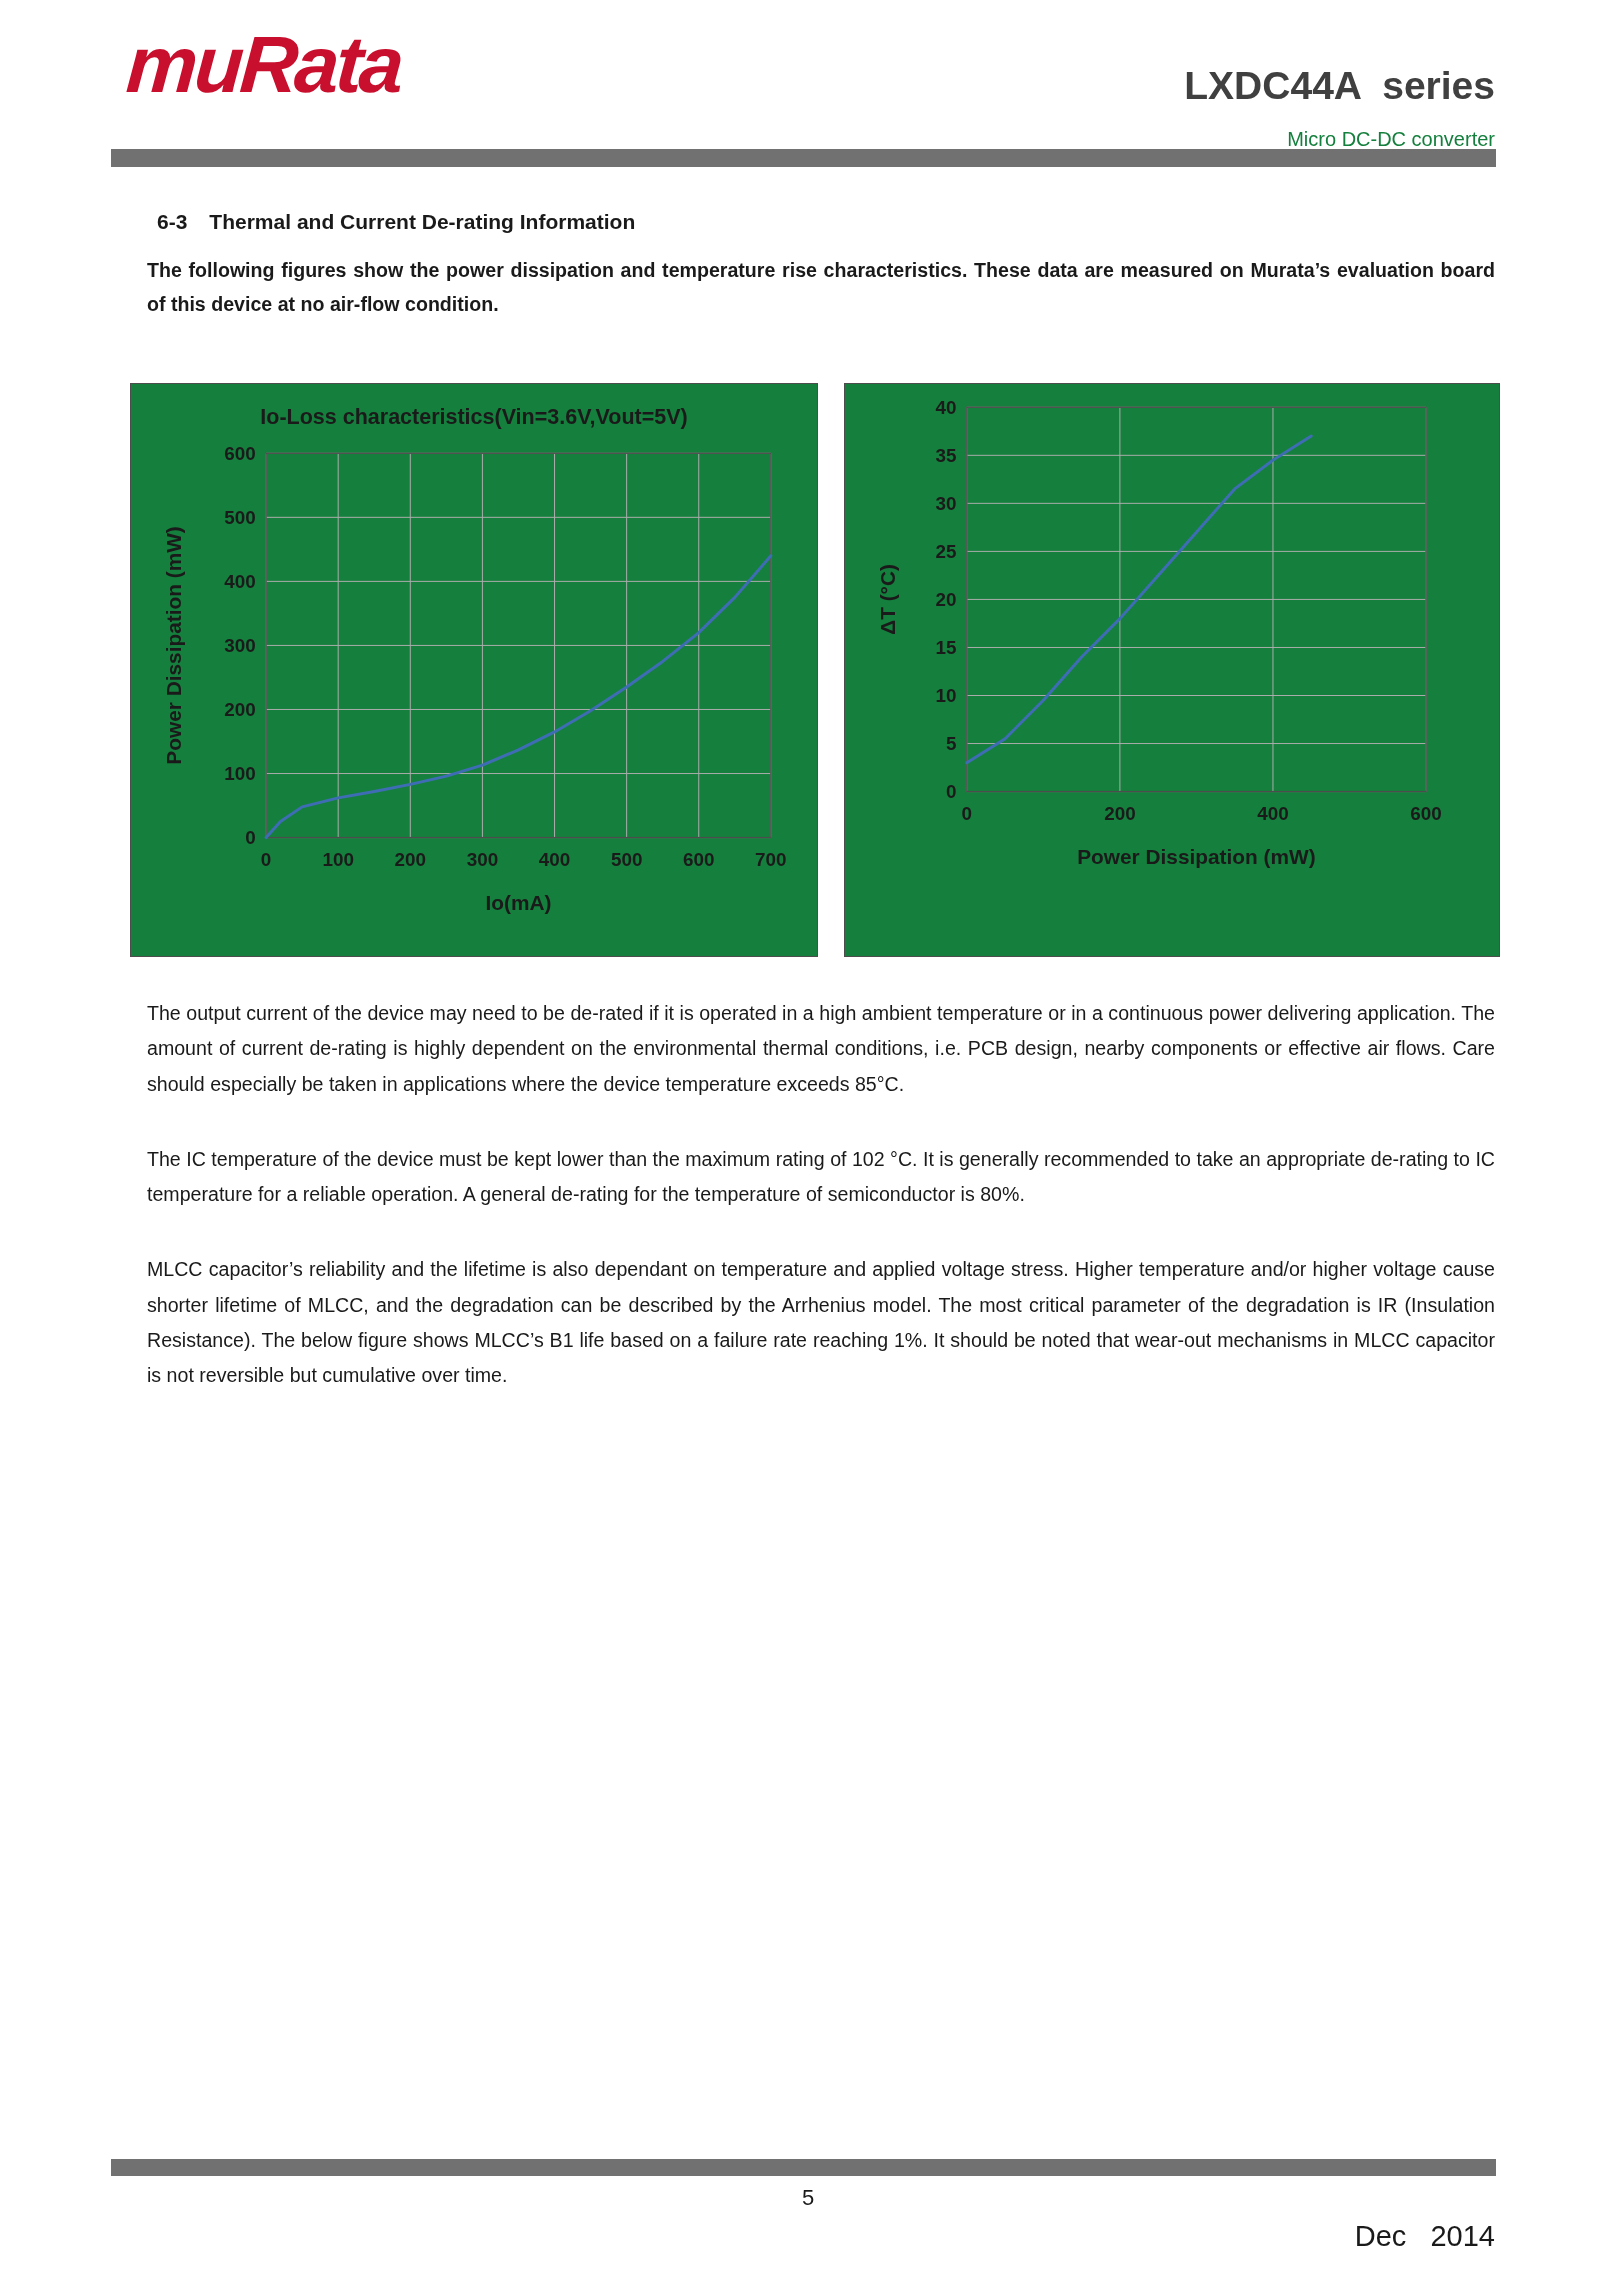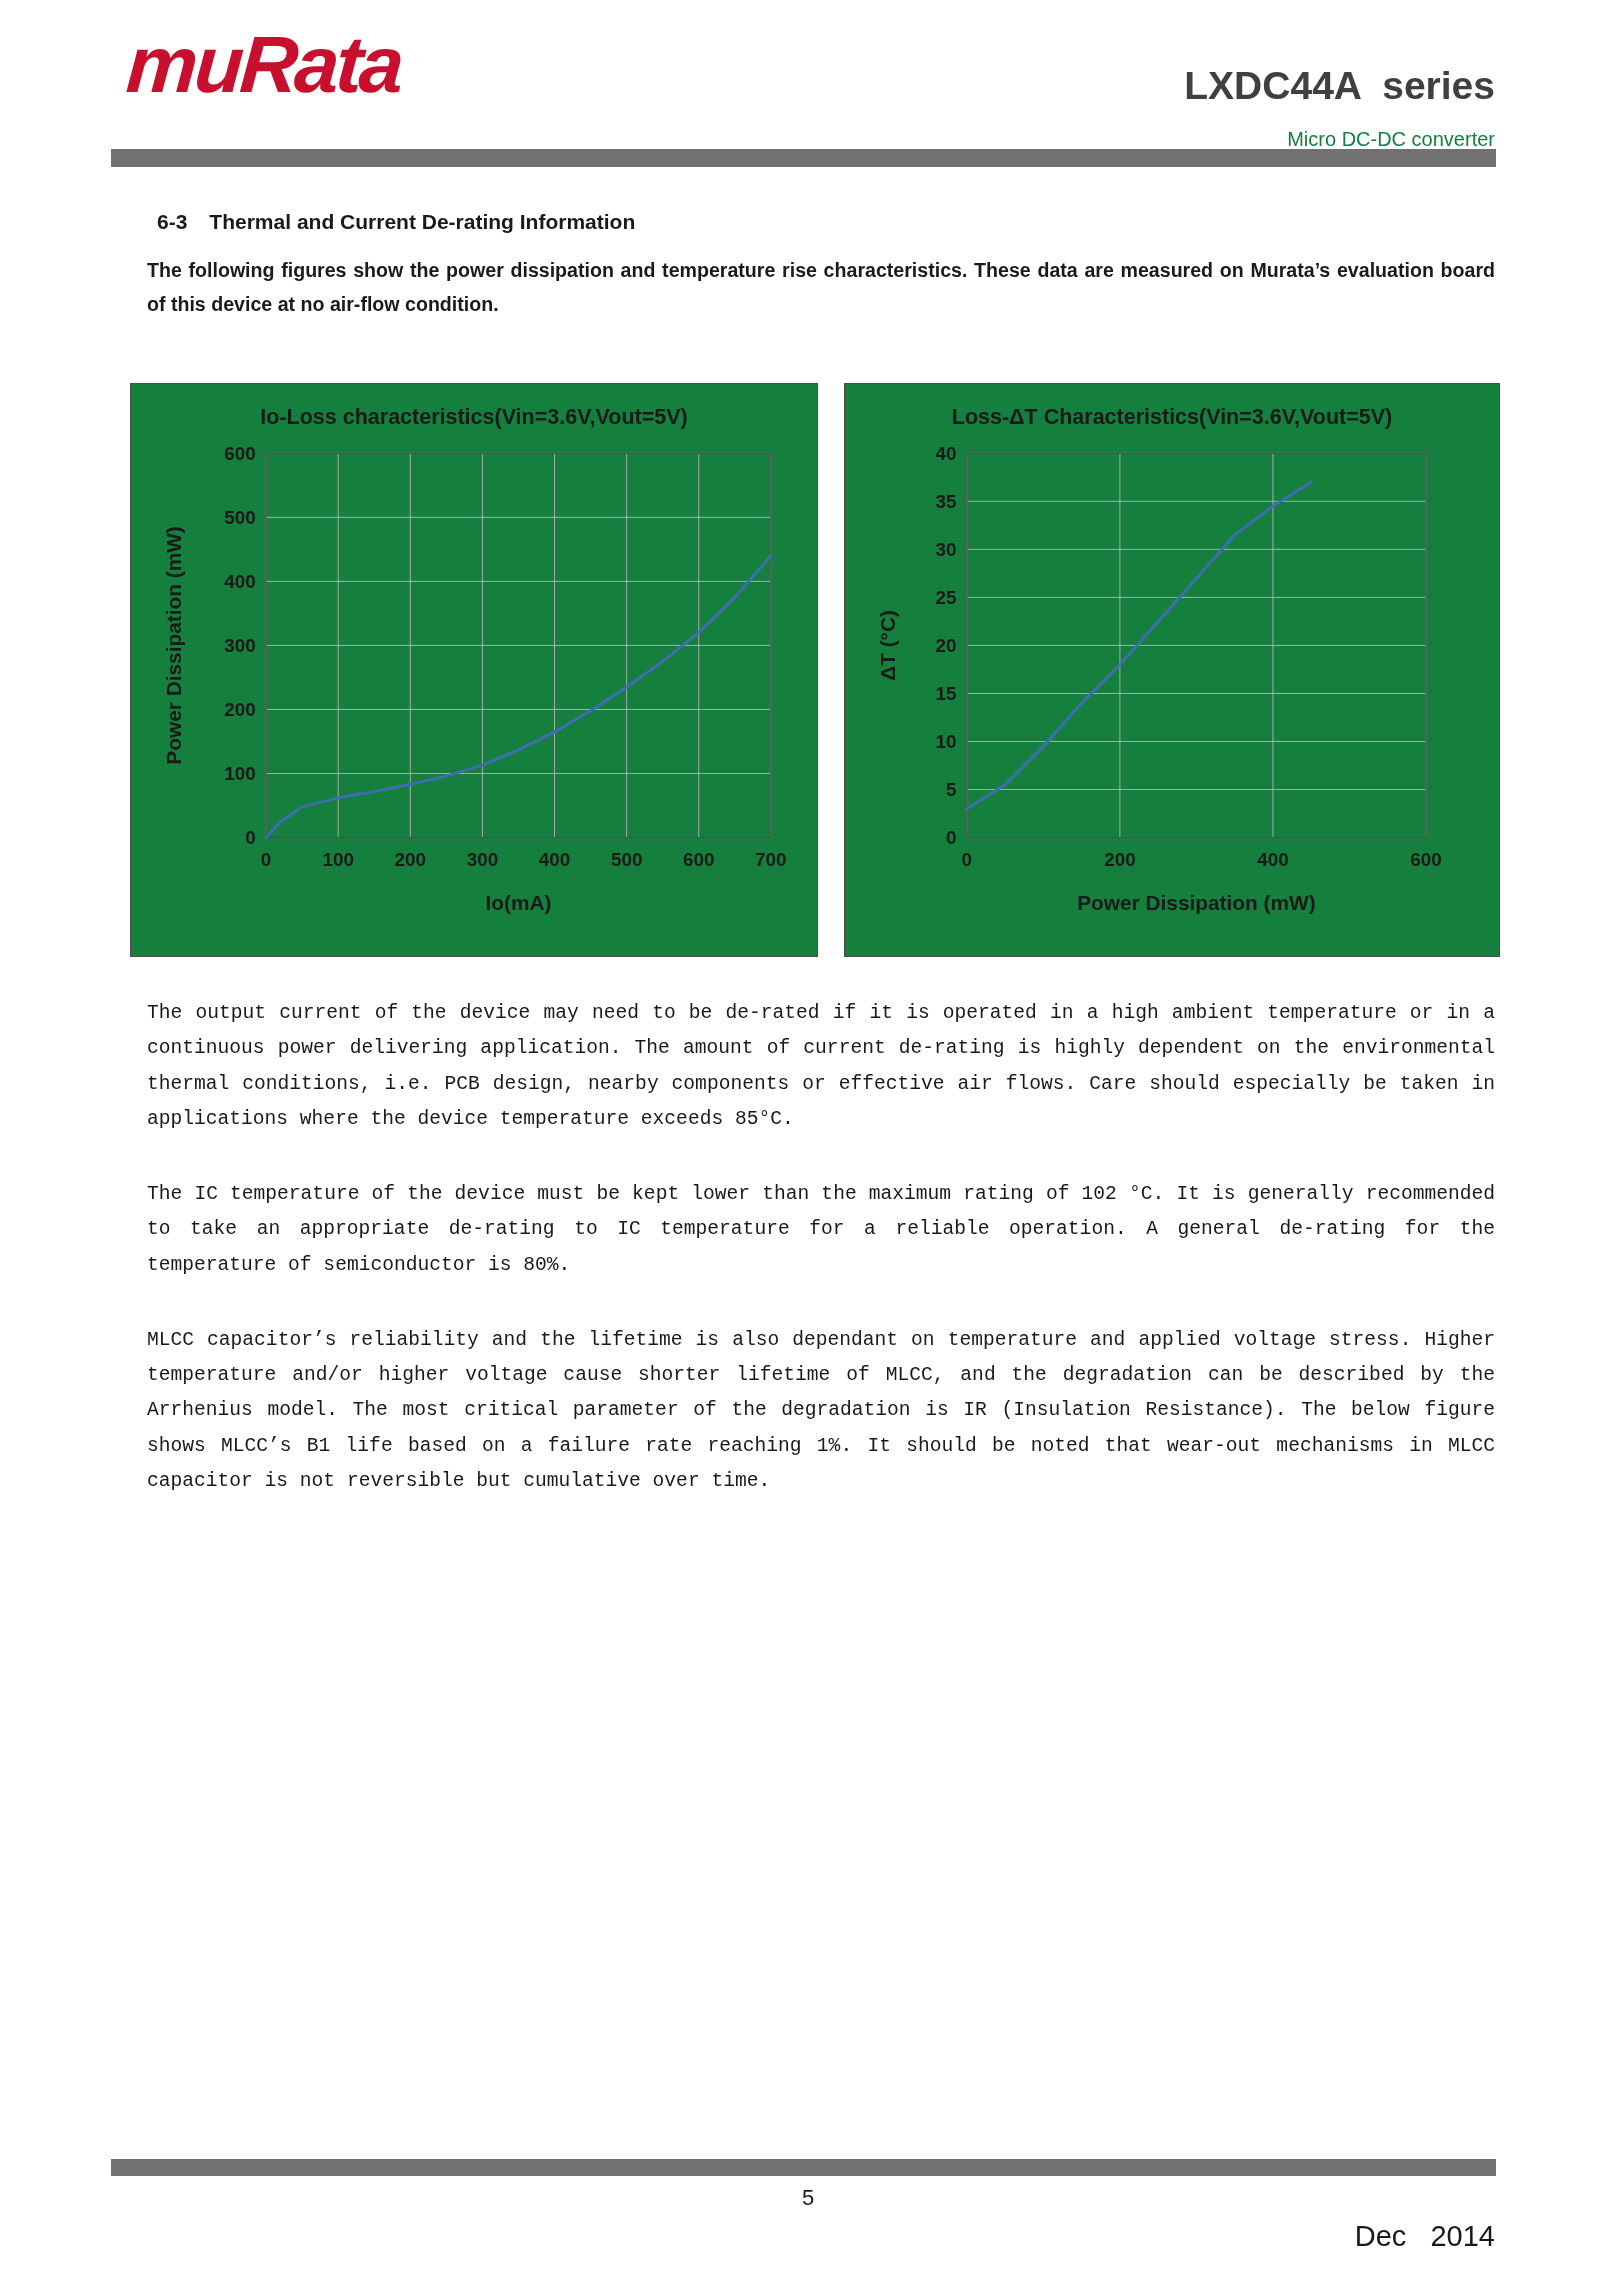--- a/index.html
+++ b/index.html
@@ -100,21 +100,21 @@
   }
   
   .body-text{
     position:absolute;
     left:147px; top:996px;
     width:1348px;
     font-size:19.6px;
     line-height:1.8;
     text-align:justify;
   }
-  .body-text p{margin:0 0 40px 0;font-family:Liberation Mono, monospace;}
+  .body-text p{margin:0 0 40px 0;}
   
   .bar-bottom{
     position:absolute;
     left:111px; right:120px; top:2159px;
     height:17px;
     background:#717171;
   }
   .page-number{
     position:absolute;
     top:2185px; left:0;
@@ -182,21 +182,20 @@
             <line x1="170" y1="25" x2="945" y2="25" stroke="#adadad" stroke-width="1.5"></line>
             <text x="154" y="35" text-anchor="end" font-size="29" font-weight="bold">600</text>
             <rect x="170" y="25" width="775" height="590" fill="none" stroke="#4d4d4d" stroke-width="2"></rect>
             <polyline points="170,615 192.14285714285714,590.4166666666666 225.35714285714286,567.8 280.7142857142857,554.0333333333333 336.07142857142856,544.2 391.42857142857144,533.3833333333333 446.7857142857143,520.6 502.1428571428571,503.8833333333333 557.5,480.2833333333333 612.8571428571429,452.75 668.2142857142858,420.29999999999995 723.5714285714286,383.91666666666663 778.9285714285714,344.58333333333337 834.2857142857142,300.3333333333333 889.6428571428572,246.25 945,182.33333333333337" fill="none" stroke="#3f6db5" stroke-width="4.5" stroke-linejoin="round" stroke-linecap="round"></polyline>
             <text x="557.5" y="726" text-anchor="middle" font-size="32" font-weight="bold">Io(mA)</text>
             <text x="40" y="320" text-anchor="middle" font-size="32" font-weight="bold" transform="rotate(-90 40 320)">Power Dissipation (mW)</text>
           </svg>
         </div>
     </div>
     <div class="figure right">
-      <div class="figure-title">Loss-ΔT Characteristics(Vin=3.6V,Vout=5V)</div>
       <div class="chart-holder">
           <svg width="606" height="482" viewBox="0 0 930 740">
             <line x1="150" y1="25" x2="150" y2="615" stroke="#adadad" stroke-width="1.5"></line>
             <text x="150" y="659" text-anchor="middle" font-size="29" font-weight="bold">0</text>
             <line x1="385" y1="25" x2="385" y2="615" stroke="#adadad" stroke-width="1.5"></line>
             <text x="385" y="659" text-anchor="middle" font-size="29" font-weight="bold">200</text>
             <line x1="620" y1="25" x2="620" y2="615" stroke="#adadad" stroke-width="1.5"></line>
             <text x="620" y="659" text-anchor="middle" font-size="29" font-weight="bold">400</text>
             <line x1="855" y1="25" x2="855" y2="615" stroke="#adadad" stroke-width="1.5"></line>
             <text x="855" y="659" text-anchor="middle" font-size="29" font-weight="bold">600</text>

